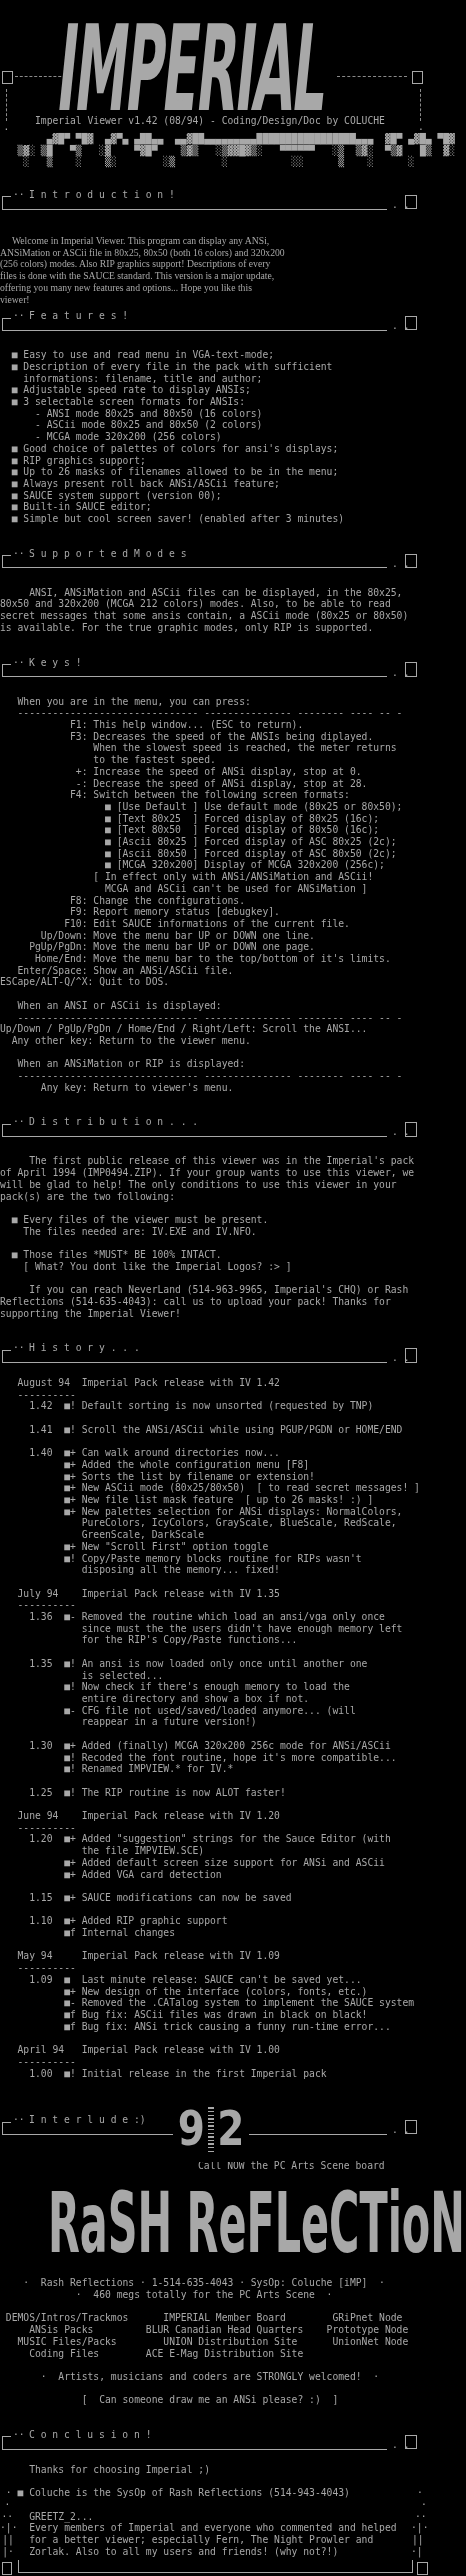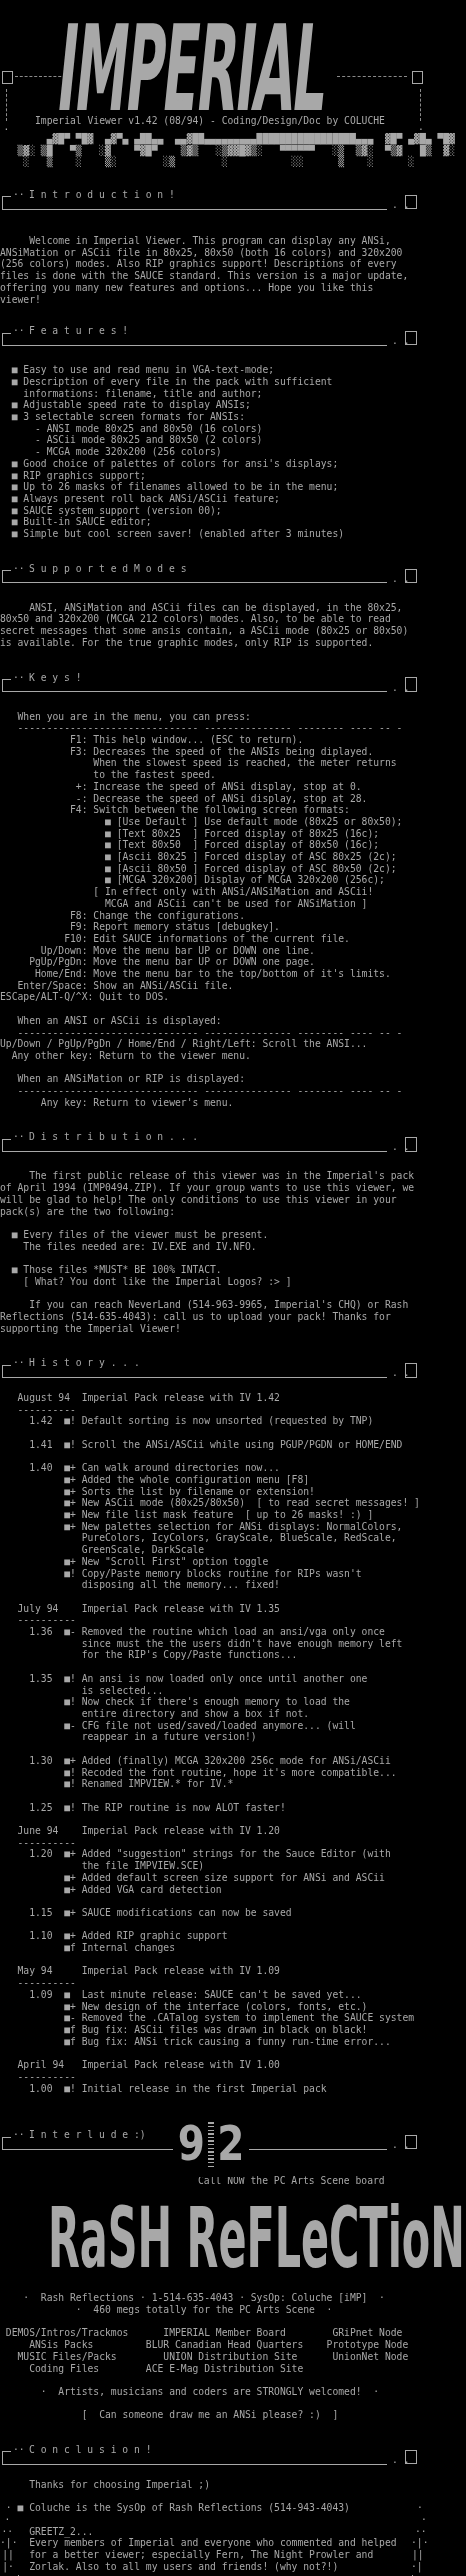--- a/index.html
+++ b/index.html
@@ -24,21 +24,21 @@
   .sec{position:relative;}
   .sec-hdr{position:relative;height:23px;}
   .sec-hdr .corner{position:absolute;left:2.2px;top:7.3px;width:8px;height:12.4px;
                    border-left:0.7px solid #a8a8a8;border-top:0.7px solid #a8a8a8;}
   .sec-hdr .hdots{position:absolute;left:13px;top:0;font-family:"DejaVu Sans Mono",monospace;font-size:9.7px;line-height:11.7px;}
   .sec-hdr .title{position:absolute;left:29px;top:0;font-family:"DejaVu Sans Mono",monospace;font-size:9.7px;line-height:11.7px;text-align:right;}
   .sec-hdr .rule{position:absolute;left:2.2px;top:19.7px;width:385px;border-top:0.7px solid #a8a8a8;height:0;}
   .sec-hdr .rdots{position:absolute;left:392px;top:13px;font-family:"DejaVu Sans Mono",monospace;font-size:9.7px;line-height:11.7px;}
   .sec-hdr .rbox{position:absolute;left:405px;top:5.8px;width:9.5px;height:12.4px;border:0.7px solid #a8a8a8;}
 
-  .sec-intro .body{margin:23px 0 20px;}
+  .sec-intro .body{margin:23px 0 5px;font-family:Liberation Serif, serif;}
   .sec-history .body{margin:11.7px 0 35px;}
   .sec-conclusion .body{margin:11.7px 0 0;}
 
   
   .il-art{position:absolute;left:173px;top:-19px;width:76px;height:67px;background:#000;z-index:2;
           display:flex;align-items:center;justify-content:center;gap:2.9px;}
   .il-art .g{display:inline-block;font-family:"DejaVu Sans",sans-serif;font-weight:bold;font-size:39px;
              color:#a8a8a8;transform:scaleY(1.25);}
   .il-bar{width:6.6px;height:47px;background:repeating-linear-gradient(0deg,#a8a8a8 0 1.5px,transparent 1.5px 3.6px);}
   .il-call{margin:23px 0 0;text-align:center;}

